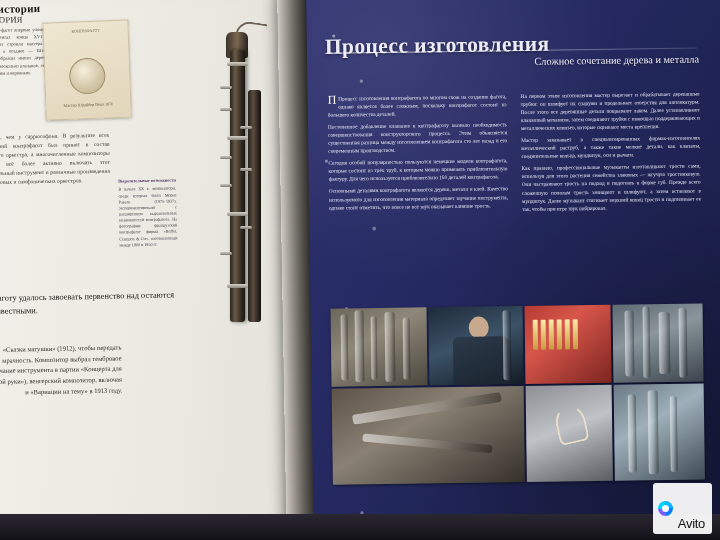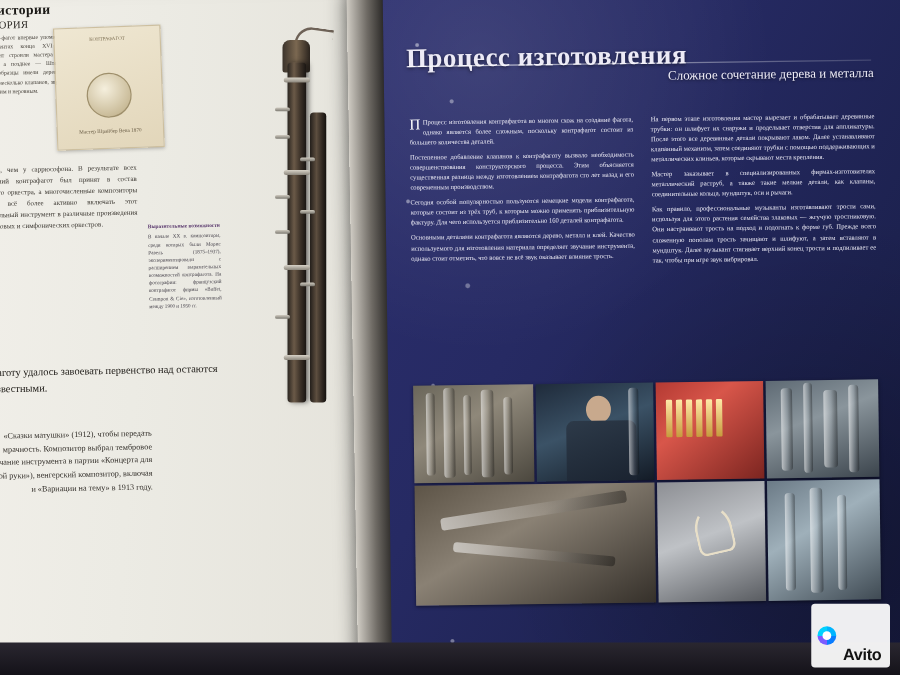--- a/index.html
+++ b/index.html
@@ -212,21 +212,21 @@
   }
   .wm-dot{
     width:15px;height:15px;border-radius:50%;
     background:#0af;position:relative;
     background:conic-gradient(#00b4ff 0 25%,#0a7cff 25% 50%,#7b5cff 50% 75%,#00d1ff 75% 100%);
   }
   .wm-dot:after{
     content:"";position:absolute;left:4px;top:4px;width:7px;height:7px;border-radius:50%;
     background:#fff;
   }
-  .wm-txt{font-size:13px;font-weight:bold;color:#111;letter-spacing:-.3px;margin-top:30px;}
+  .wm-txt{font-size:13px;font-weight:normal;color:#111;letter-spacing:-.3px;margin-top:30px;}
 
   
   .edge-top{position:absolute;left:0;top:0;width:720px;height:10px;background:#121016;}
   .edge-bottom{position:absolute;left:0;bottom:0;width:720px;height:26px;
     background:linear-gradient(to bottom,#2a2730,#141219);}
 </style>
 </head>
 <body>
 
 <div class="photo">

